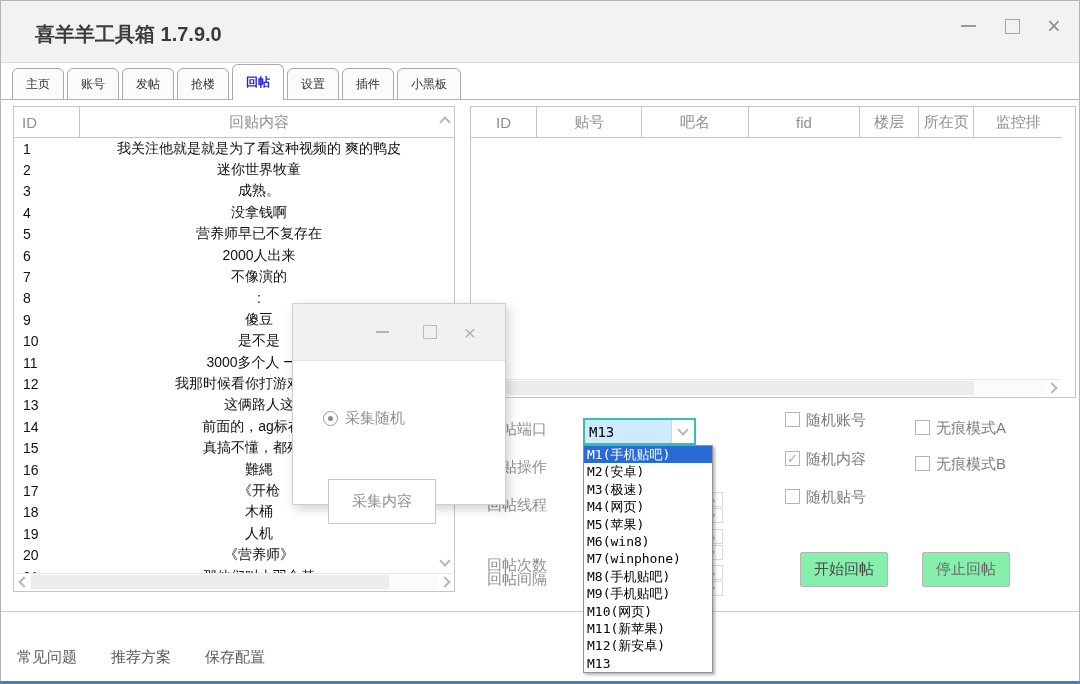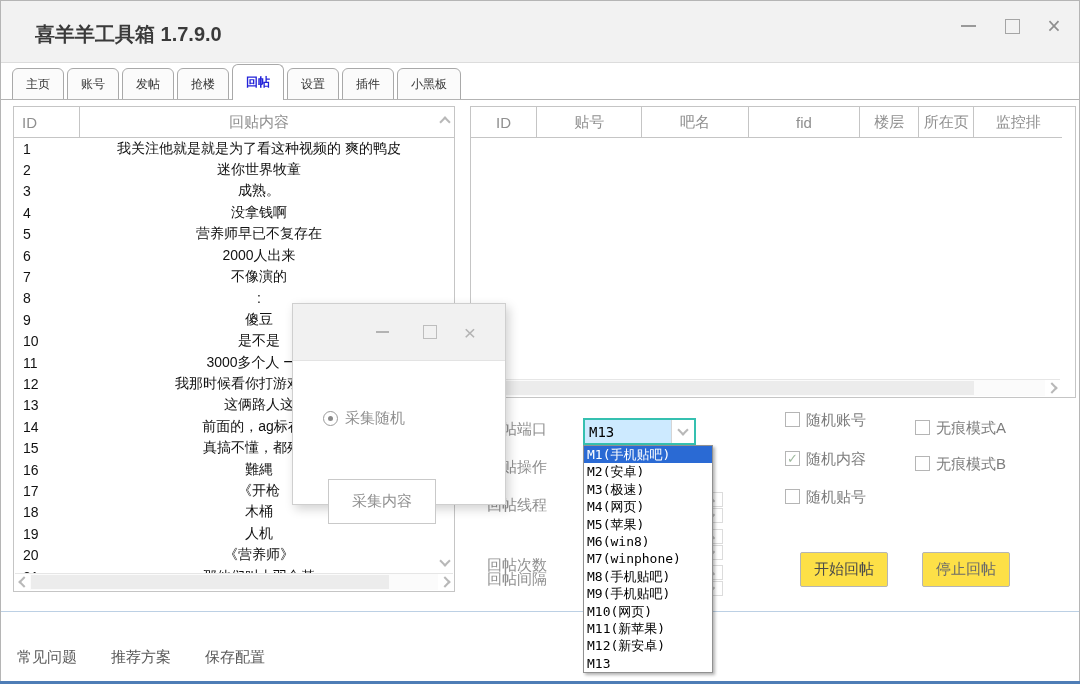--- a/index.html
+++ b/index.html
@@ -78,21 +78,21 @@
   
   .optcol{position:absolute;display:flex;flex-direction:column;}
   .optcol.left{left:785px;top:401px;margin-top:8px;}
   .optcol.right{left:915px;top:417px;}
   .optcol.left .crow{height:38.7px;}
   .optcol.right .crow{height:36px;}
   .crow{display:flex;align-items:flex-start;padding-top:3px;box-sizing:border-box;}
   .cbox{width:15px;height:15px;border:1px solid #b5b5b5;background:#fff;margin-right:6px;display:flex;align-items:center;justify-content:center;box-sizing:border-box;}
   .cmark{color:#9db89d;font-size:13px;font-weight:bold;line-height:1;}
   .clabel{color:#7d7d7d;font-size:15px;line-height:16px;}
-  .abtn{position:absolute;width:86px;height:33px;border:1px solid #b5b5b5;border-radius:2px;background:#fde047;
+  .abtn{position:absolute;width:86px;height:33px;border:1px solid #b5b5b5;border-radius:2px;background:#86efac;
         font-size:15px;color:#4a4a4a;display:flex;align-items:center;justify-content:center;top:552px;}
   .abtn.start{left:800px;}
   .abtn.stop{left:922px;color:#6a6a6a;}
   
   .fdivider{position:absolute;left:1px;right:1px;top:611px;border-top:1px solid #bcd0e4;}
   .footer{position:absolute;left:17px;top:648px;display:flex;gap:34px;}
   .flink{font-size:15px;color:#5a5a5a;}
   .bottombar{position:absolute;left:0;right:0;bottom:0;height:3px;background:#4e7db6;}
   
   .popup{position:absolute;left:292px;top:303px;width:214px;height:202px;background:#fff;border:1px solid #cfcfcf;

